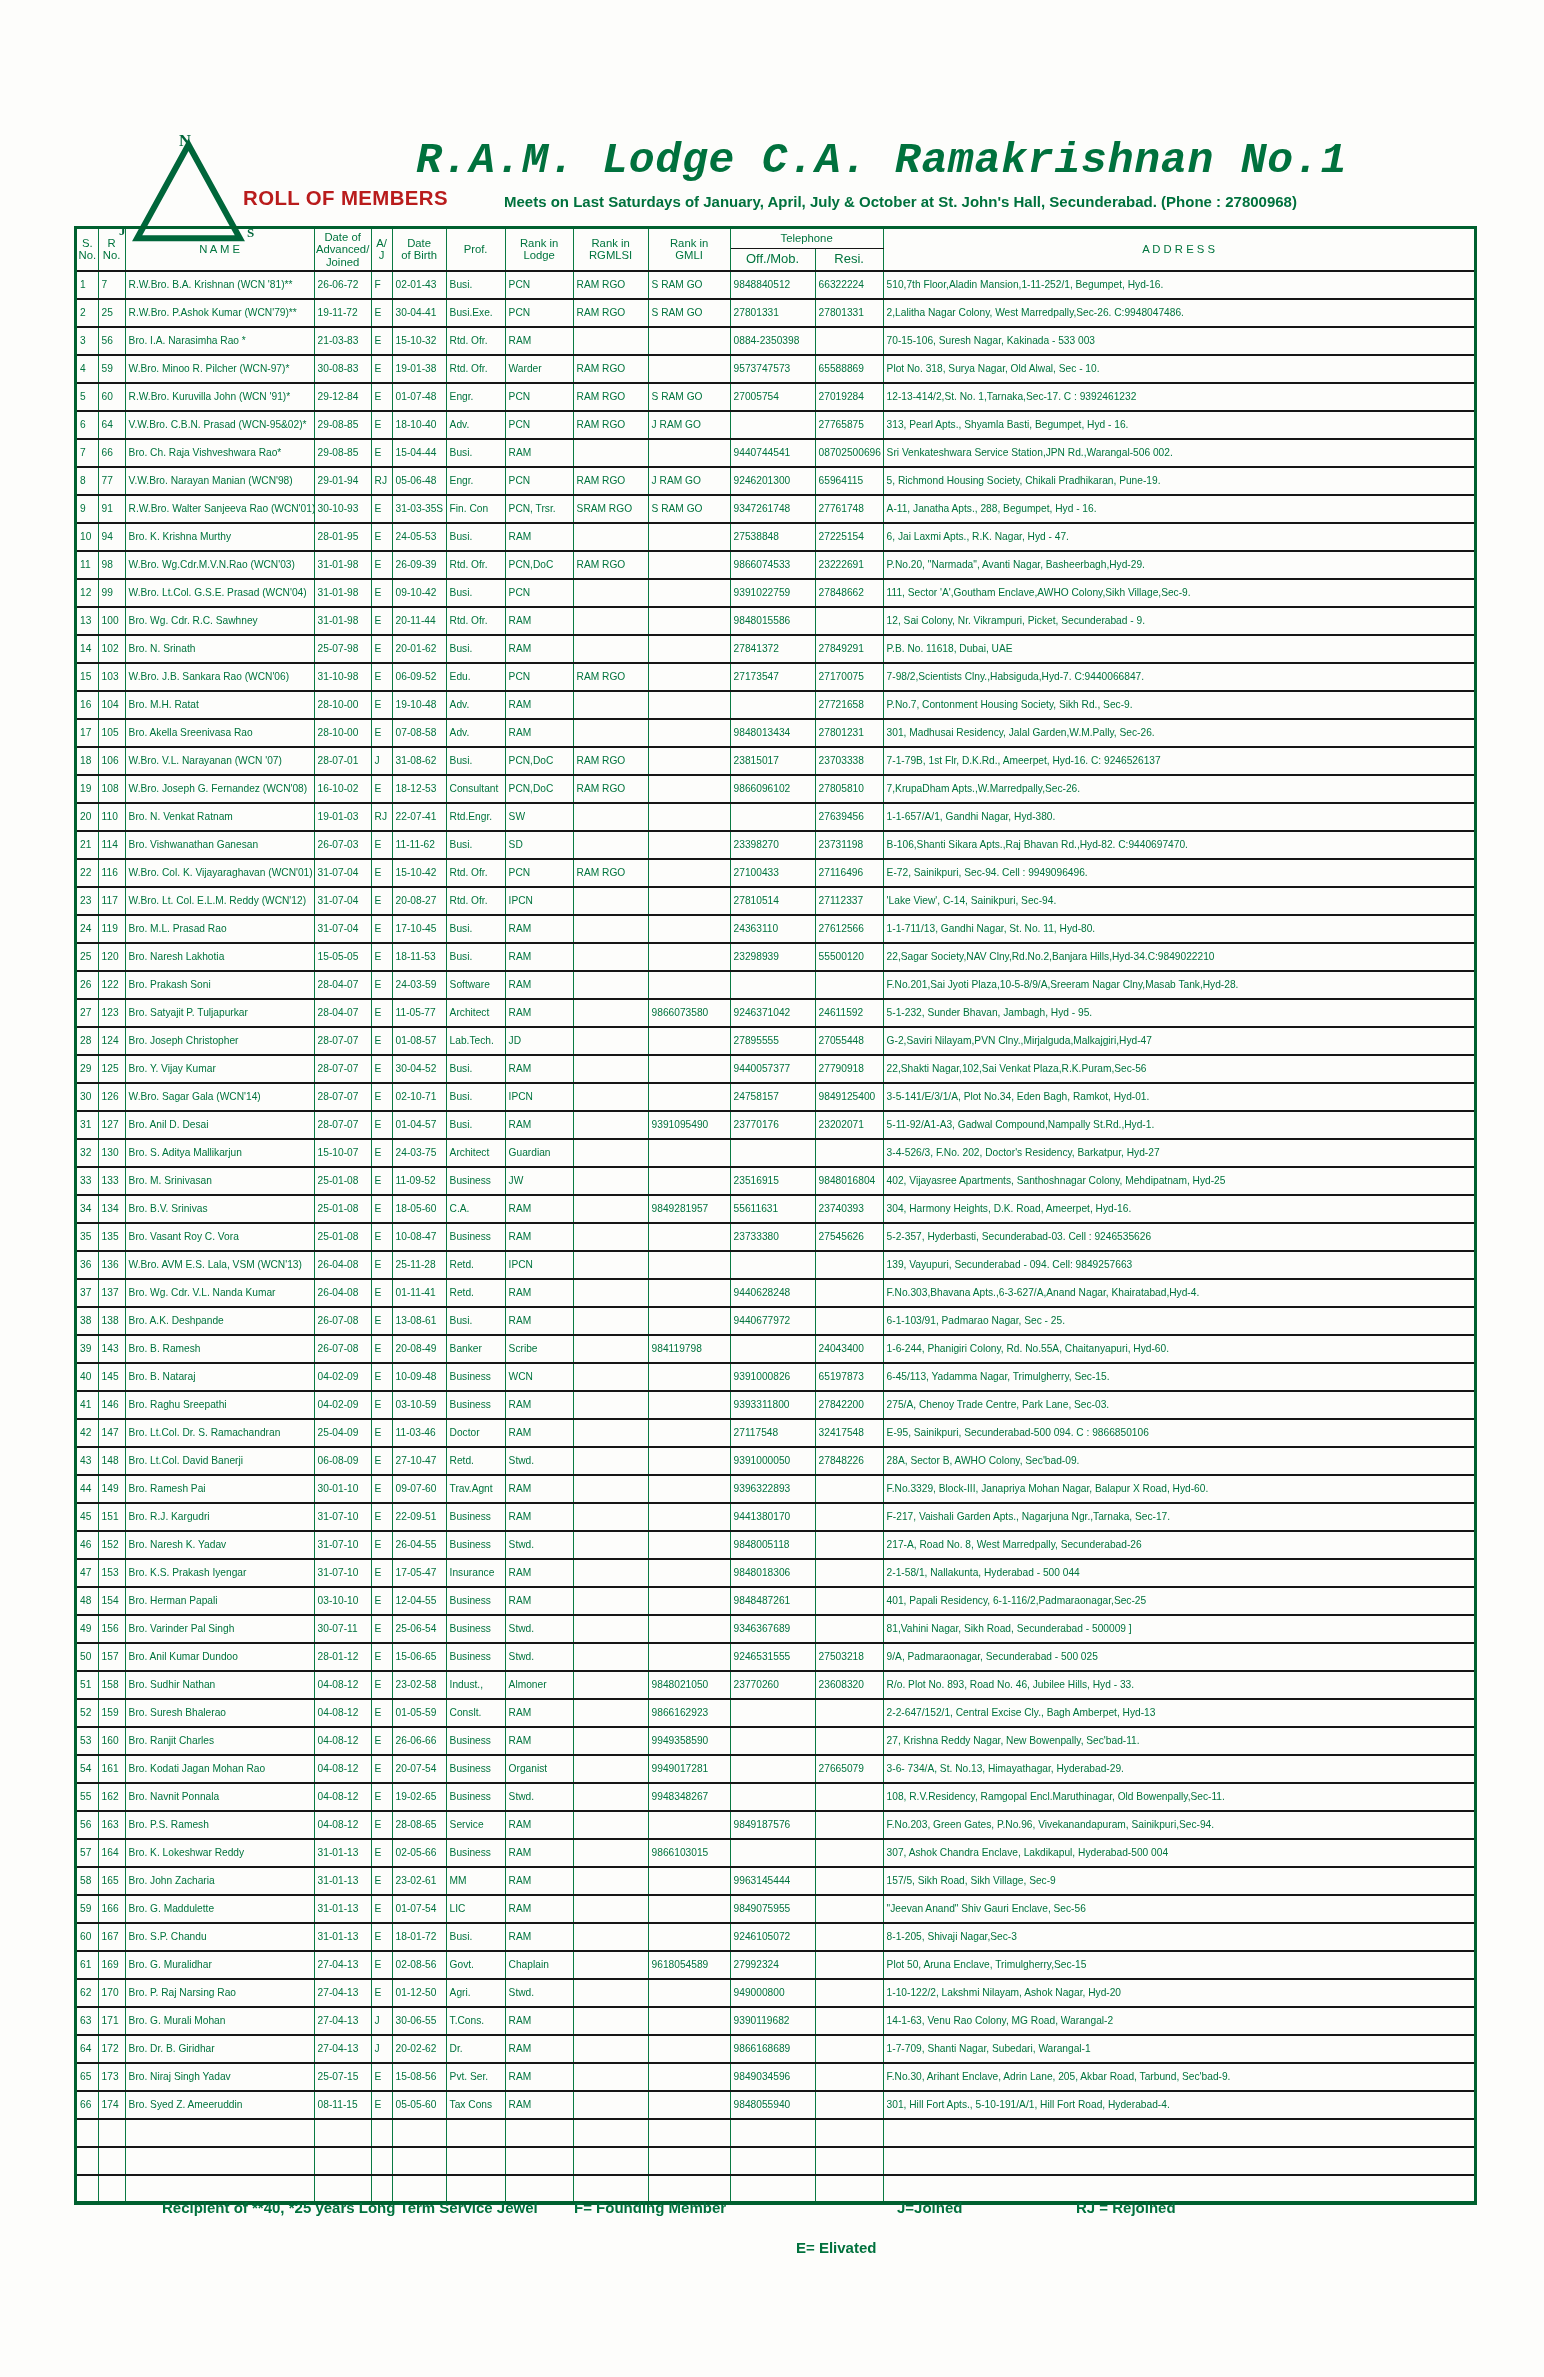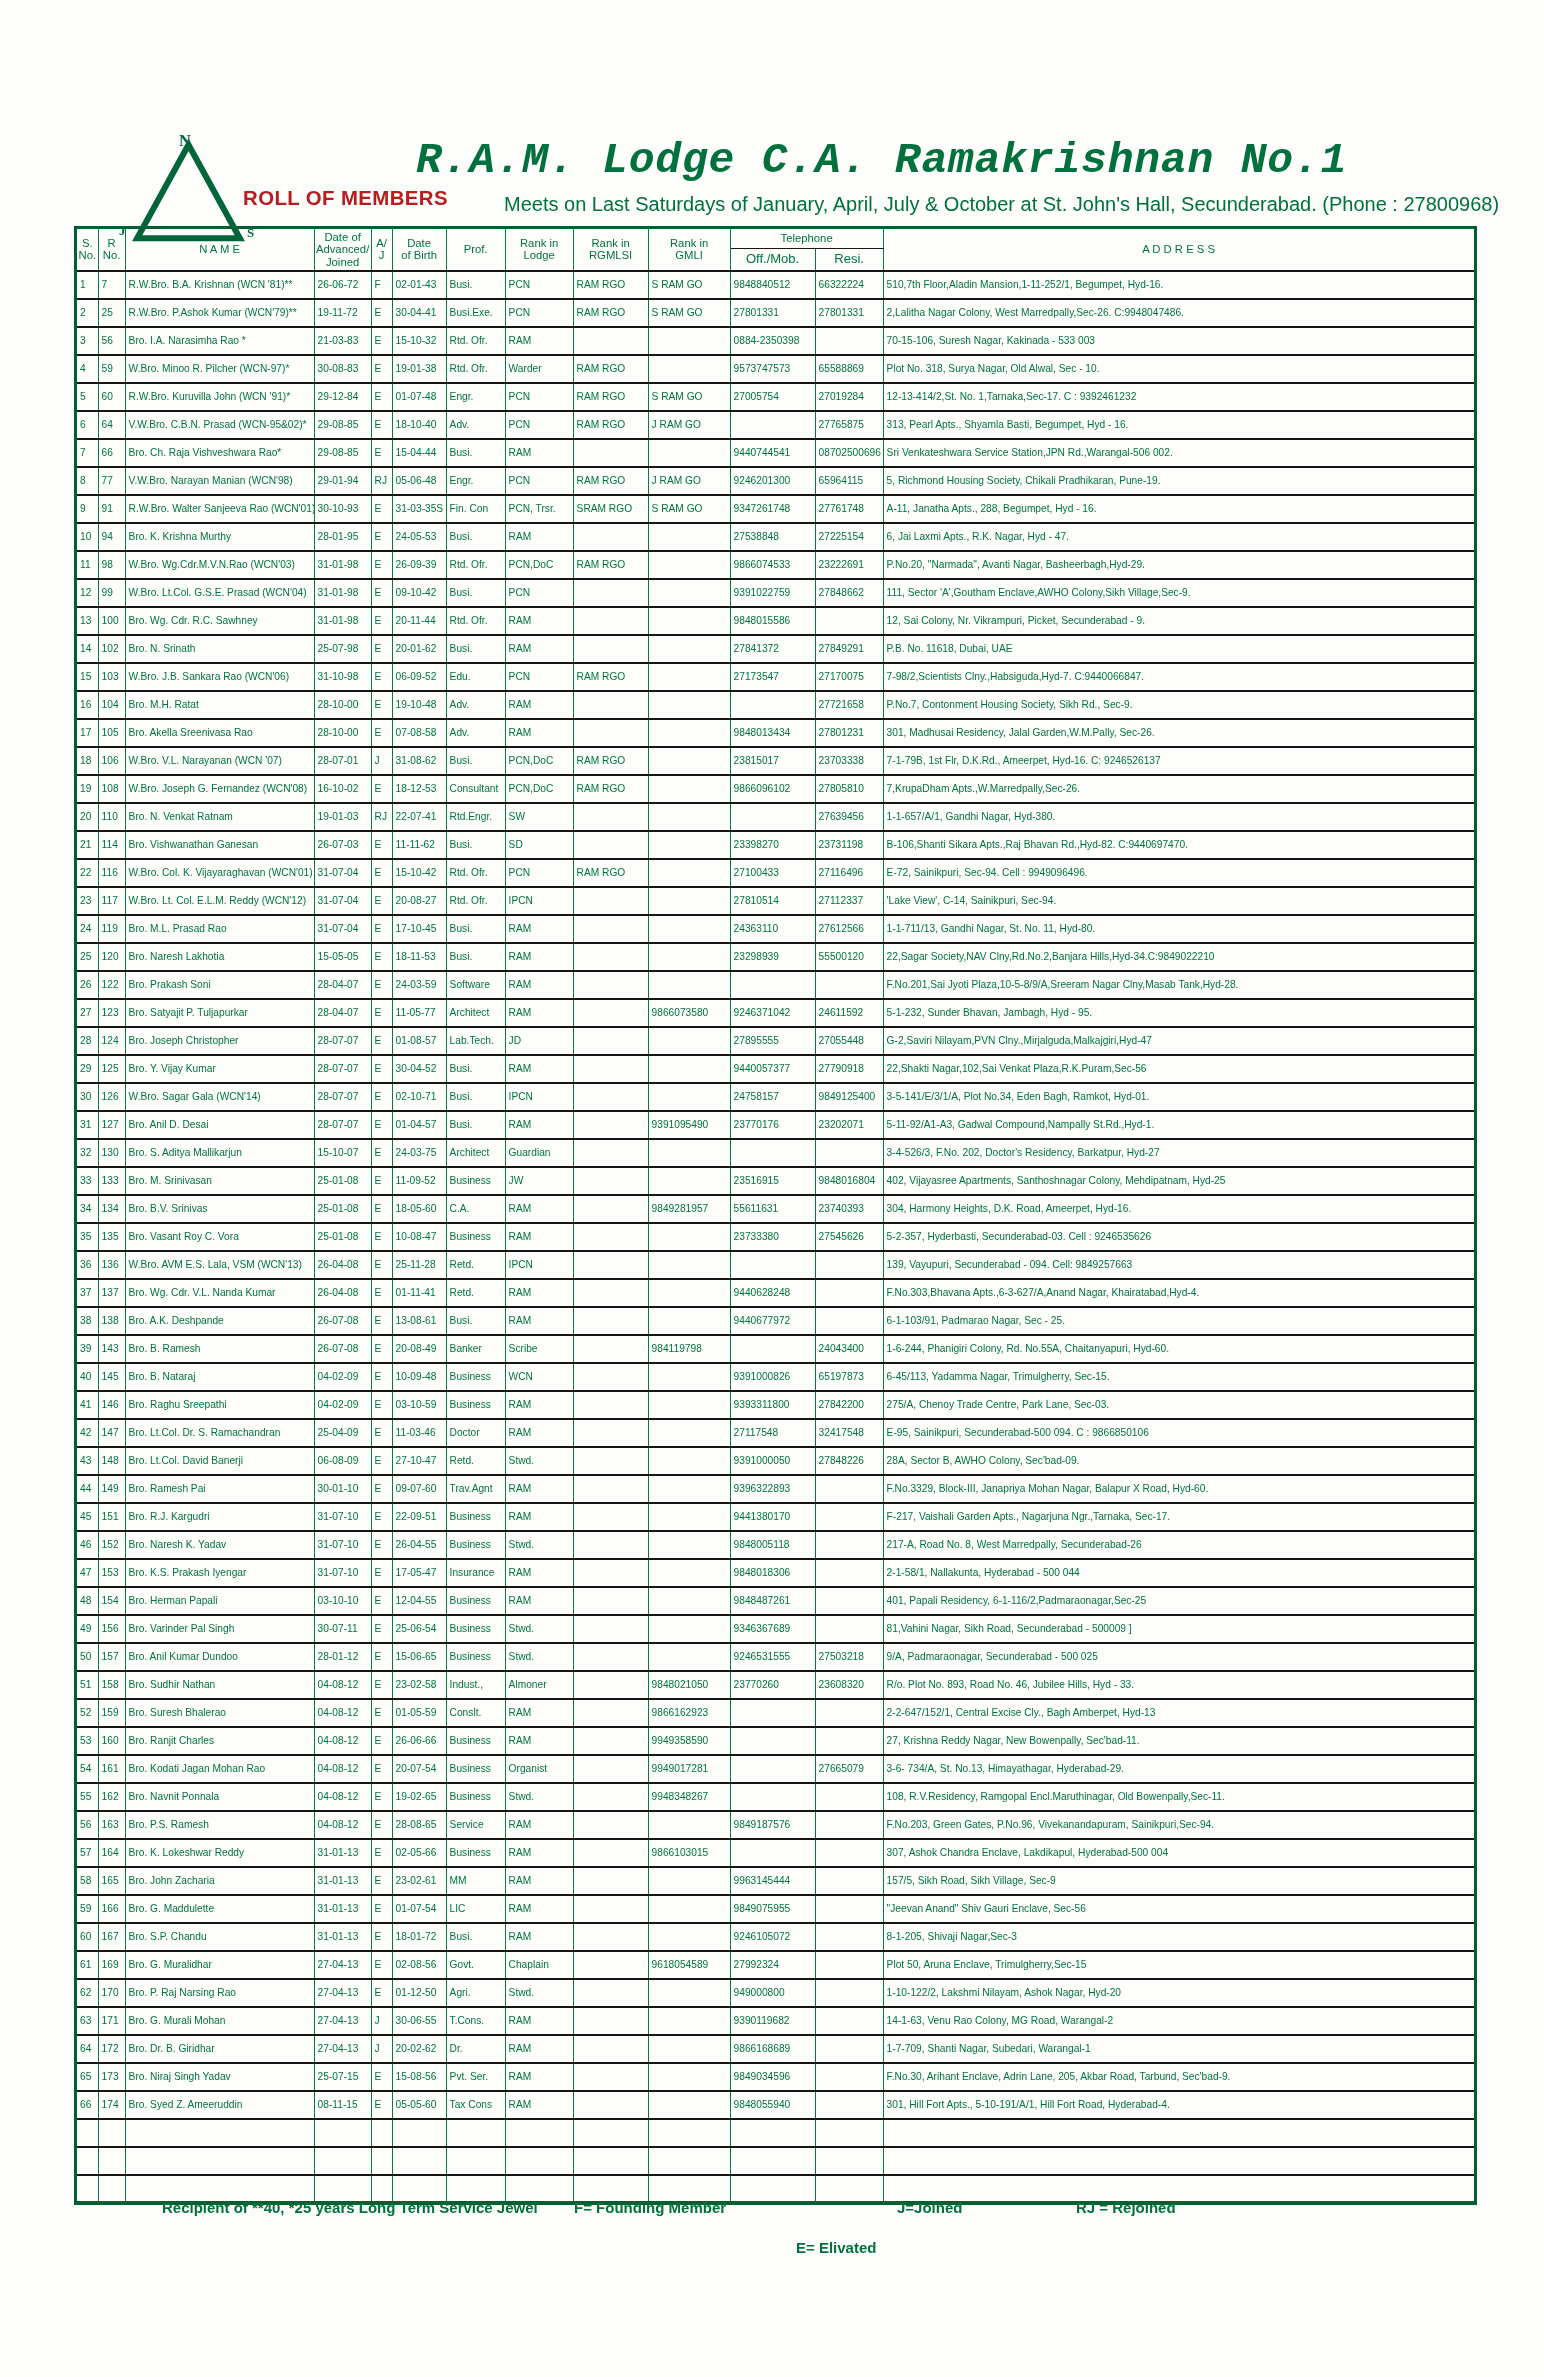--- a/index.html
+++ b/index.html
@@ -27,21 +27,21 @@
     margin-left:109px;
     font-family:Liberation Mono, monospace; font-style:italic; font-weight:600;
     font-size:43px; letter-spacing:0.8px; color:#00713d; white-space:nowrap;margin-top:17px;
   }
   .roll-title {
     position:absolute; left:243px; top:187px;
     font-size:20.4px; font-weight:bold; letter-spacing:0.4px; color:#b91c1c; white-space:nowrap;
   }
   .meeting-info {
     position:absolute; left:504px; top:193px;
-    font-size:20px; color:#00713d; white-space:nowrap;
+    font-size:15px; color:#00713d; white-space:nowrap;font-weight:bold;
   }
 
   
   .roll-table-wrap { position:absolute; left:74px; top:226px; width:1400px; }
   table.roll {
     border-collapse:collapse; table-layout:fixed; width:1400px;
     border:3px solid #00602f;
   }
   table.roll th, table.roll td {
     border-left:1.5px solid #0a7a43;

